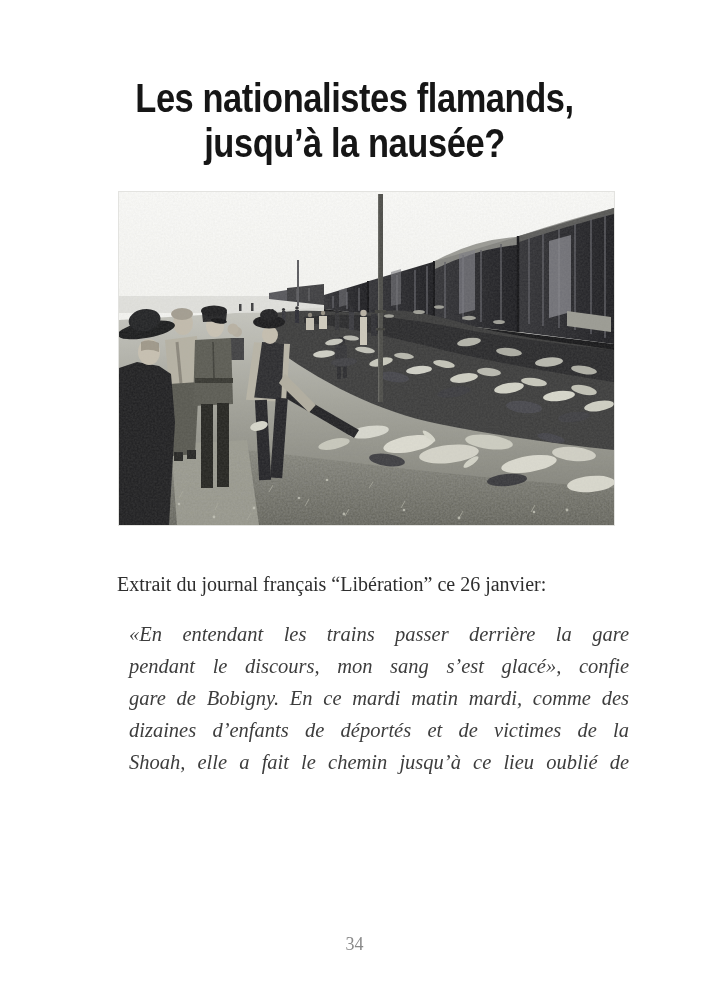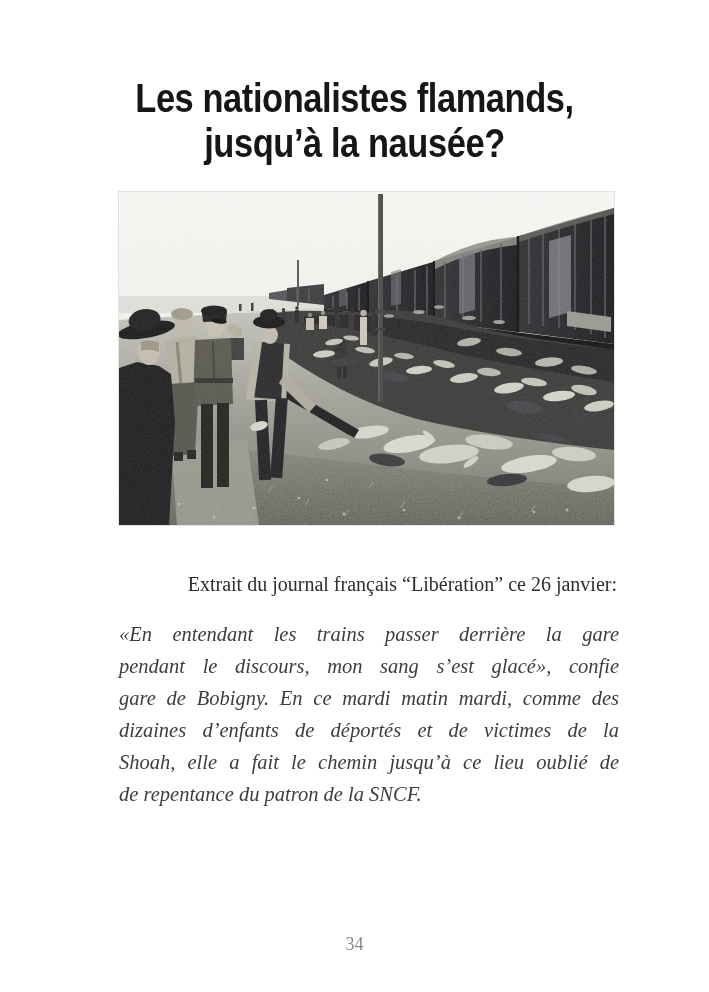--- a/index.html
+++ b/index.html
@@ -35,25 +35,24 @@
   .photo svg{display:block;width:100%;height:100%;}
   .intro{
     position:absolute;
     left:105px;top:571px;
     width:500px;
     margin:0;
     font-size:20px;
     line-height:26px;
     color:#2e2e2e;
     white-space:nowrap;
-    text-align:right;
   }
   .quote{
     position:absolute;
-    left:107px;top:618px;
+    left:117px;top:618px;
     width:500px;
     margin:0;
     font-size:20.5px;
     font-style:italic;
     line-height:32px;
     color:#3d3d3d;
   }
   .quote .line{
     text-align:justify;
     text-align-last:justify;
@@ -328,18 +327,17 @@
   </figure>
 
   <p class="intro">Extrait du journal français “Libération” ce 26 janvier:</p>
 
   <blockquote class="quote">
     <div class="line">«En entendant les trains passer derrière la gare</div>
     <div class="line">pendant le discours, mon sang s’est glacé», confie</div>
     <div class="line">gare de Bobigny. En ce mardi matin mardi, comme des</div>
     <div class="line">dizaines d’enfants de déportés et de victimes de la</div>
     <div class="line">Shoah, elle a fait le chemin jusqu’à ce lieu oublié de</div>
-    <div class="line last">de repentance du patron de la SNCF.</div>
   </blockquote>
 
   <div class="pagenum">34</div>
 
 </div>
 
 </body></html>

